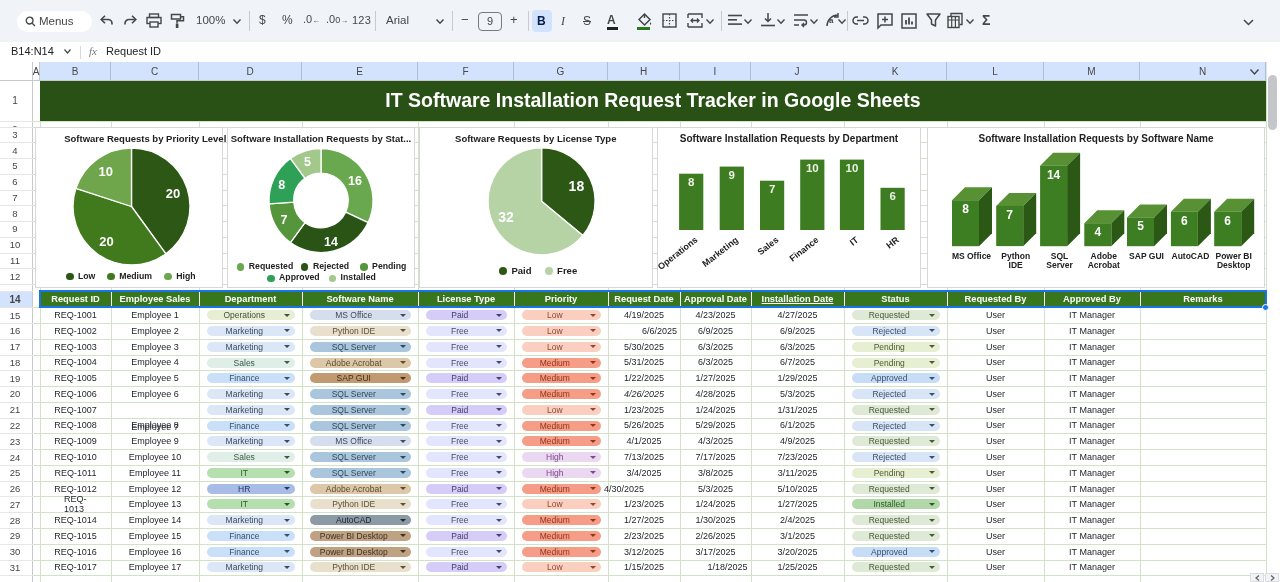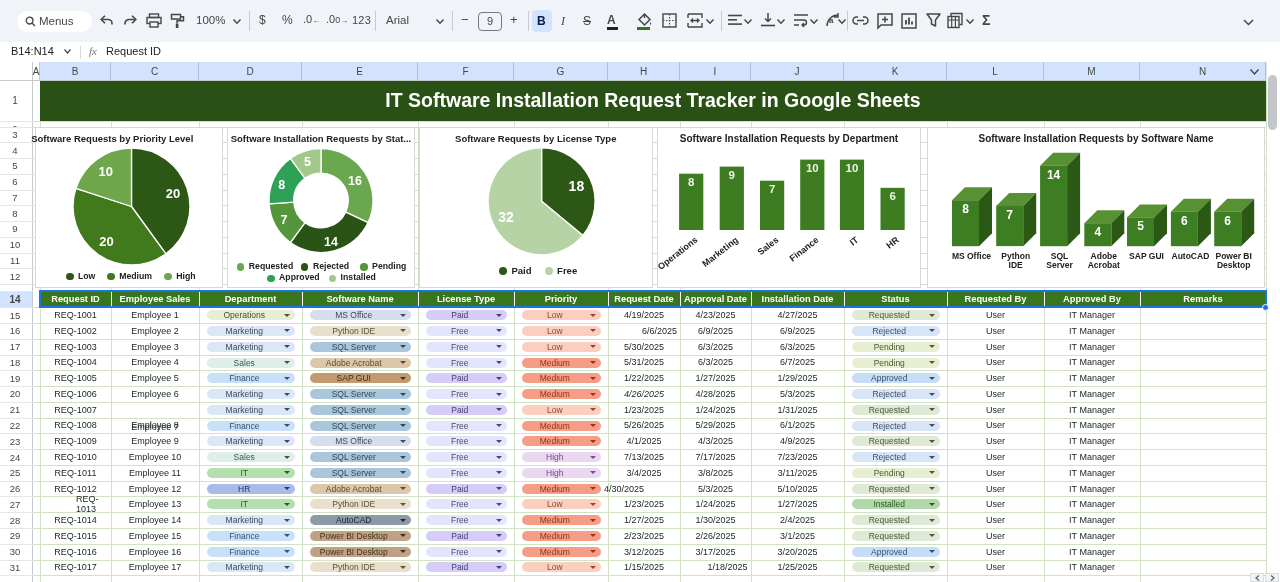--- a/index.html
+++ b/index.html
@@ -281,21 +281,21 @@
 <div class="ab" style="left:0;top:527.9px;width:33px;height:1px;background:#e4e6e9;"></div>
 <div class="ab" style="left:0;top:543.7px;width:33px;height:1px;background:#e4e6e9;"></div>
 <div class="ab" style="left:0;top:559.5px;width:33px;height:1px;background:#e4e6e9;"></div>
 <div class="ab" style="left:0;top:575.2px;width:33px;height:1px;background:#e4e6e9;"></div>
 <div class="ab ctr" style="left:40px;top:81px;width:1226px;height:39.5px;background:#2a5115;color:#fff;font-weight:bold;font-size:19.5px;">IT Software Installation Request Tracker in Google Sheets</div>
 <div class="ab" style="left:34.5px;top:127px;width:188.5px;height:160.5px;background:#fff;border:1px solid #d8d8d8;"></div>
 <div class="ab" style="left:227px;top:127px;width:188px;height:160.5px;background:#fff;border:1px solid #d8d8d8;"></div>
 <div class="ab" style="left:418.5px;top:127px;width:234.5px;height:160.5px;background:#fff;border:1px solid #d8d8d8;"></div>
 <div class="ab" style="left:657px;top:127px;width:264px;height:160.5px;background:#fff;border:1px solid #d8d8d8;"></div>
 <div class="ab" style="left:927px;top:127px;width:338px;height:160.5px;background:#fff;border:1px solid #d8d8d8;"></div>
-<div class="ab" style="left:18px;top:132.5px;width:188.5px;text-align:center;font-weight:bold;font-size:9.5px;color:#212121;white-space:nowrap;">Software Requests by Priority Level</div>
+<div class="ab" style="left:51px;top:132.5px;width:188.5px;text-align:center;font-weight:bold;font-size:9.5px;color:#212121;white-space:nowrap;">Software Requests by Priority Level</div>
 <svg class="ab" style="left:0;top:0" width="1280" height="582" viewBox="0 0 1280 582">
     <path d="M131.5 206.5 L131.5 148.0 A58.5 58.5 0 0 1 165.9 253.8 Z" fill="#2c5715" stroke="#fff" stroke-width="1.3"></path>
     <path d="M131.5 206.5 L165.9 253.8 A58.5 58.5 0 0 1 75.9 188.4 Z" fill="#41791d" stroke="#fff" stroke-width="1.3"></path>
     <path d="M131.5 206.5 L75.9 188.4 A58.5 58.5 0 0 1 131.5 148.0 Z" fill="#6fa64c" stroke="#fff" stroke-width="1.3"></path>
     <text x="173" y="198" fill="#fff" font-weight="bold" font-size="13" text-anchor="middle">20</text>
     <text x="106.4" y="245.5" fill="#fff" font-weight="bold" font-size="13" text-anchor="middle">20</text>
     <text x="105.8" y="175.5" fill="#fff" font-weight="bold" font-size="13" text-anchor="middle">10</text>
   </svg>
 <div class="ab" style="left:66.0px;top:272.9px;width:7.5px;height:7.5px;border-radius:50%;background:#2c5715;"></div>
 <div class="ab" style="left:78.0px;top:270.6px;font-size:8.7px;font-weight:bold;color:#212121;">Low</div>
@@ -409,21 +409,21 @@
 <div class="ab ctr" style="left:302px;top:291px;width:116px;height:16.3px;color:#fff;font-weight:bold;font-size:9.3px;">Software Name</div>
 <div class="hsep" style="left:302px;top:292px;height:14.3px;"></div>
 <div class="ab ctr" style="left:418px;top:291px;width:96px;height:16.3px;color:#fff;font-weight:bold;font-size:9.3px;">License Type</div>
 <div class="hsep" style="left:418px;top:292px;height:14.3px;"></div>
 <div class="ab ctr" style="left:514px;top:291px;width:94px;height:16.3px;color:#fff;font-weight:bold;font-size:9.3px;">Priority</div>
 <div class="hsep" style="left:514px;top:292px;height:14.3px;"></div>
 <div class="ab ctr" style="left:608px;top:291px;width:72px;height:16.3px;color:#fff;font-weight:bold;font-size:9.3px;">Request Date</div>
 <div class="hsep" style="left:608px;top:292px;height:14.3px;"></div>
 <div class="ab ctr" style="left:680px;top:291px;width:71px;height:16.3px;color:#fff;font-weight:bold;font-size:9.3px;">Approval Date</div>
 <div class="hsep" style="left:680px;top:292px;height:14.3px;"></div>
-<div class="ab ctr" style="left:751px;top:291px;width:93px;height:16.3px;color:#fff;font-weight:bold;font-size:9.3px;">Installation Date</div>
+<div class="ab ctr" style="left:751px;top:291px;width:93px;height:16.3px;color:#fff;font-weight:bold;font-size:9.3px;text-decoration:underline;">Installation Date</div>
 <div class="hsep" style="left:751px;top:292px;height:14.3px;"></div>
 <div class="ab ctr" style="left:844px;top:291px;width:103px;height:16.3px;color:#fff;font-weight:bold;font-size:9.3px;">Status</div>
 <div class="hsep" style="left:844px;top:292px;height:14.3px;"></div>
 <div class="ab ctr" style="left:947px;top:291px;width:97px;height:16.3px;color:#fff;font-weight:bold;font-size:9.3px;">Requested By</div>
 <div class="hsep" style="left:947px;top:292px;height:14.3px;"></div>
 <div class="ab ctr" style="left:1044px;top:291px;width:96px;height:16.3px;color:#fff;font-weight:bold;font-size:9.3px;">Approved By</div>
 <div class="hsep" style="left:1044px;top:292px;height:14.3px;"></div>
 <div class="ab ctr" style="left:1140px;top:291px;width:126px;height:16.3px;color:#fff;font-weight:bold;font-size:9.3px;">Remarks</div>
 <div class="hsep" style="left:1140px;top:292px;height:14.3px;"></div>
 <div class="cell" style="left:40px;top:307.3px;width:71px;height:15.76px;">REQ-1001</div>
@@ -743,21 +743,21 @@
   </div>
 <div class="cell" style="left:588px;top:480.7px;width:72px;height:15.76px;">4/30/2025</div>
 <div class="cell" style="left:680px;top:480.7px;width:71px;height:15.76px;">5/3/2025</div>
 <div class="cell" style="left:751px;top:480.7px;width:93px;height:15.76px;">5/10/2025</div>
 <div class="chip" style="left:851.5px;top:483.5px;width:88.5px;height:10px;background:#dfead6;color:#49583a;">
     <span style="margin-right:13px">Requested</span>
     <span class="ar"></span>
   </div>
 <div class="cell" style="left:947px;top:480.7px;width:97px;height:15.76px;">User</div>
 <div class="cell" style="left:1044px;top:480.7px;width:96px;height:15.76px;">IT Manager</div>
-<div class="cell" style="left:40px;top:496.4px;width:71px;height:15.76px;padding-left:36px;">REQ-1013</div>
+<div class="cell" style="left:28px;top:496.4px;width:71px;height:15.76px;padding-left:36px;">REQ-1013</div>
 <div class="cell" style="left:111px;top:496.4px;width:88px;height:15.76px;">Employee 13</div>
 <div class="chip" style="left:206.5px;top:499.3px;width:88.5px;height:10px;background:#b6dfb0;color:#2c5a26;">
     <span style="margin-right:13px">IT</span>
     <span class="ar"></span>
   </div>
 <div class="chip" style="left:309.5px;top:499.3px;width:101.5px;height:10px;background:#e8dfcc;color:#5c5238;">
     <span style="margin-right:13px">Python IDE</span>
     <span class="ar"></span>
   </div>
 <div class="chip" style="left:425.5px;top:499.3px;width:81.5px;height:10px;background:#e3e5fc;color:#474a66;">

